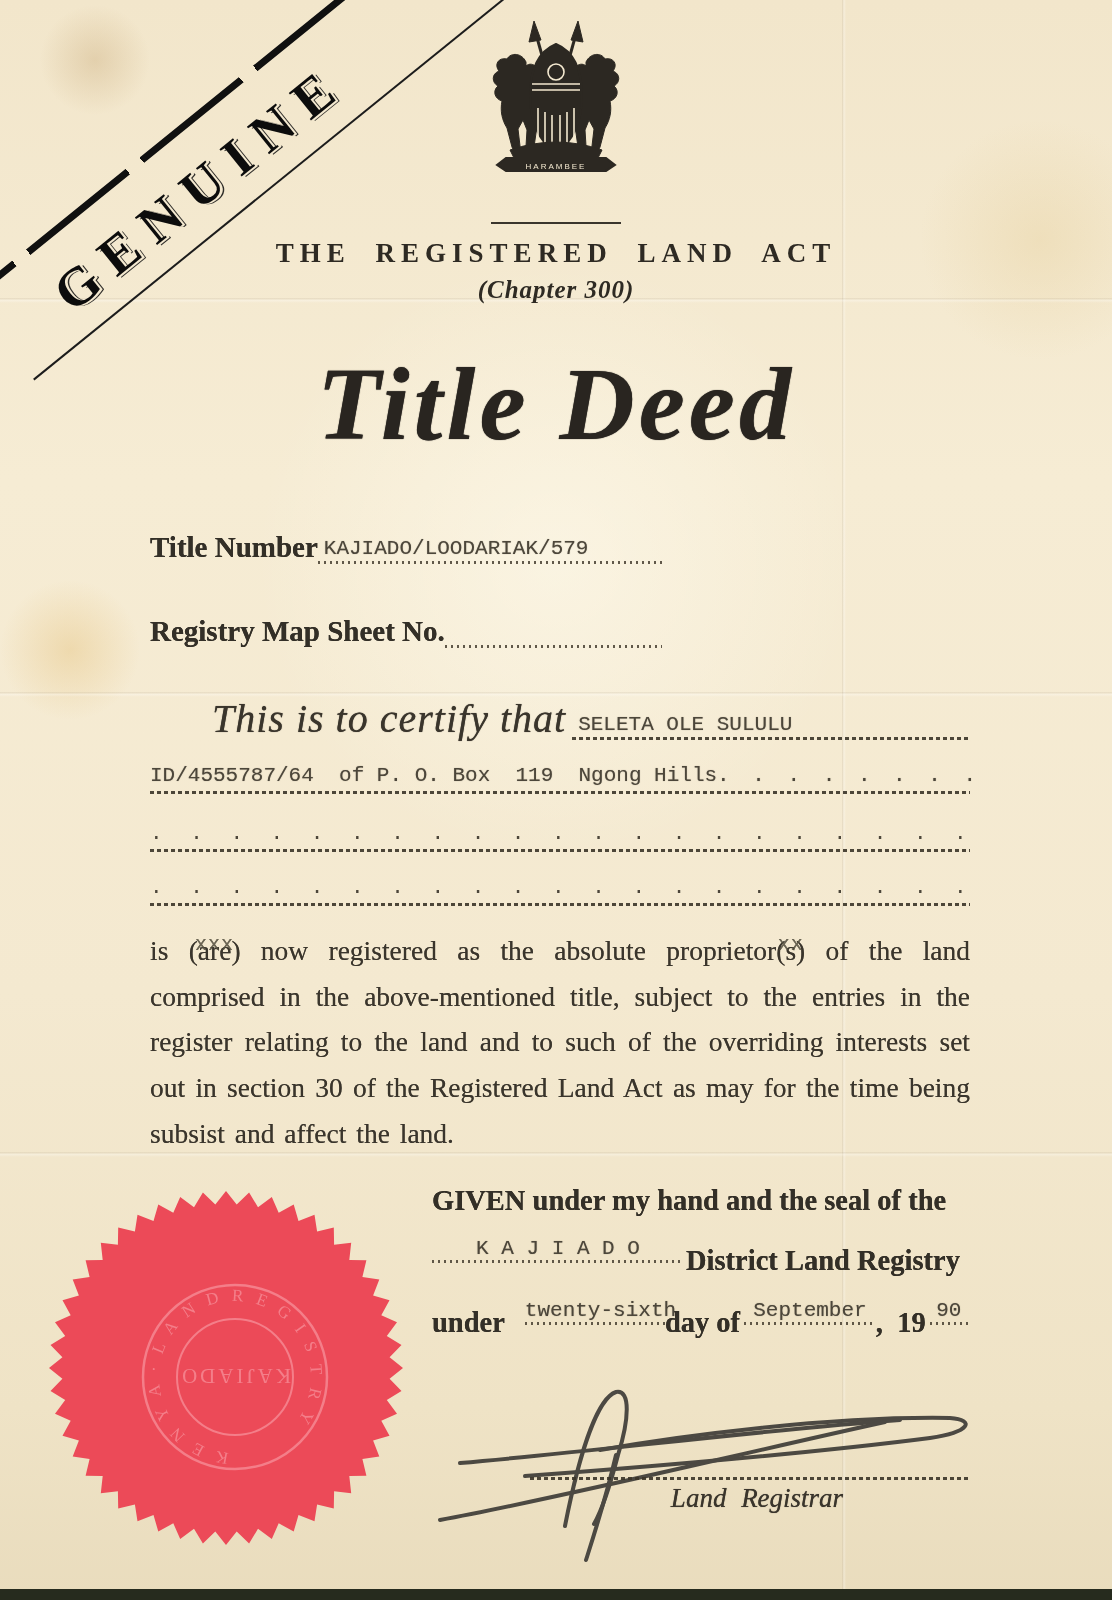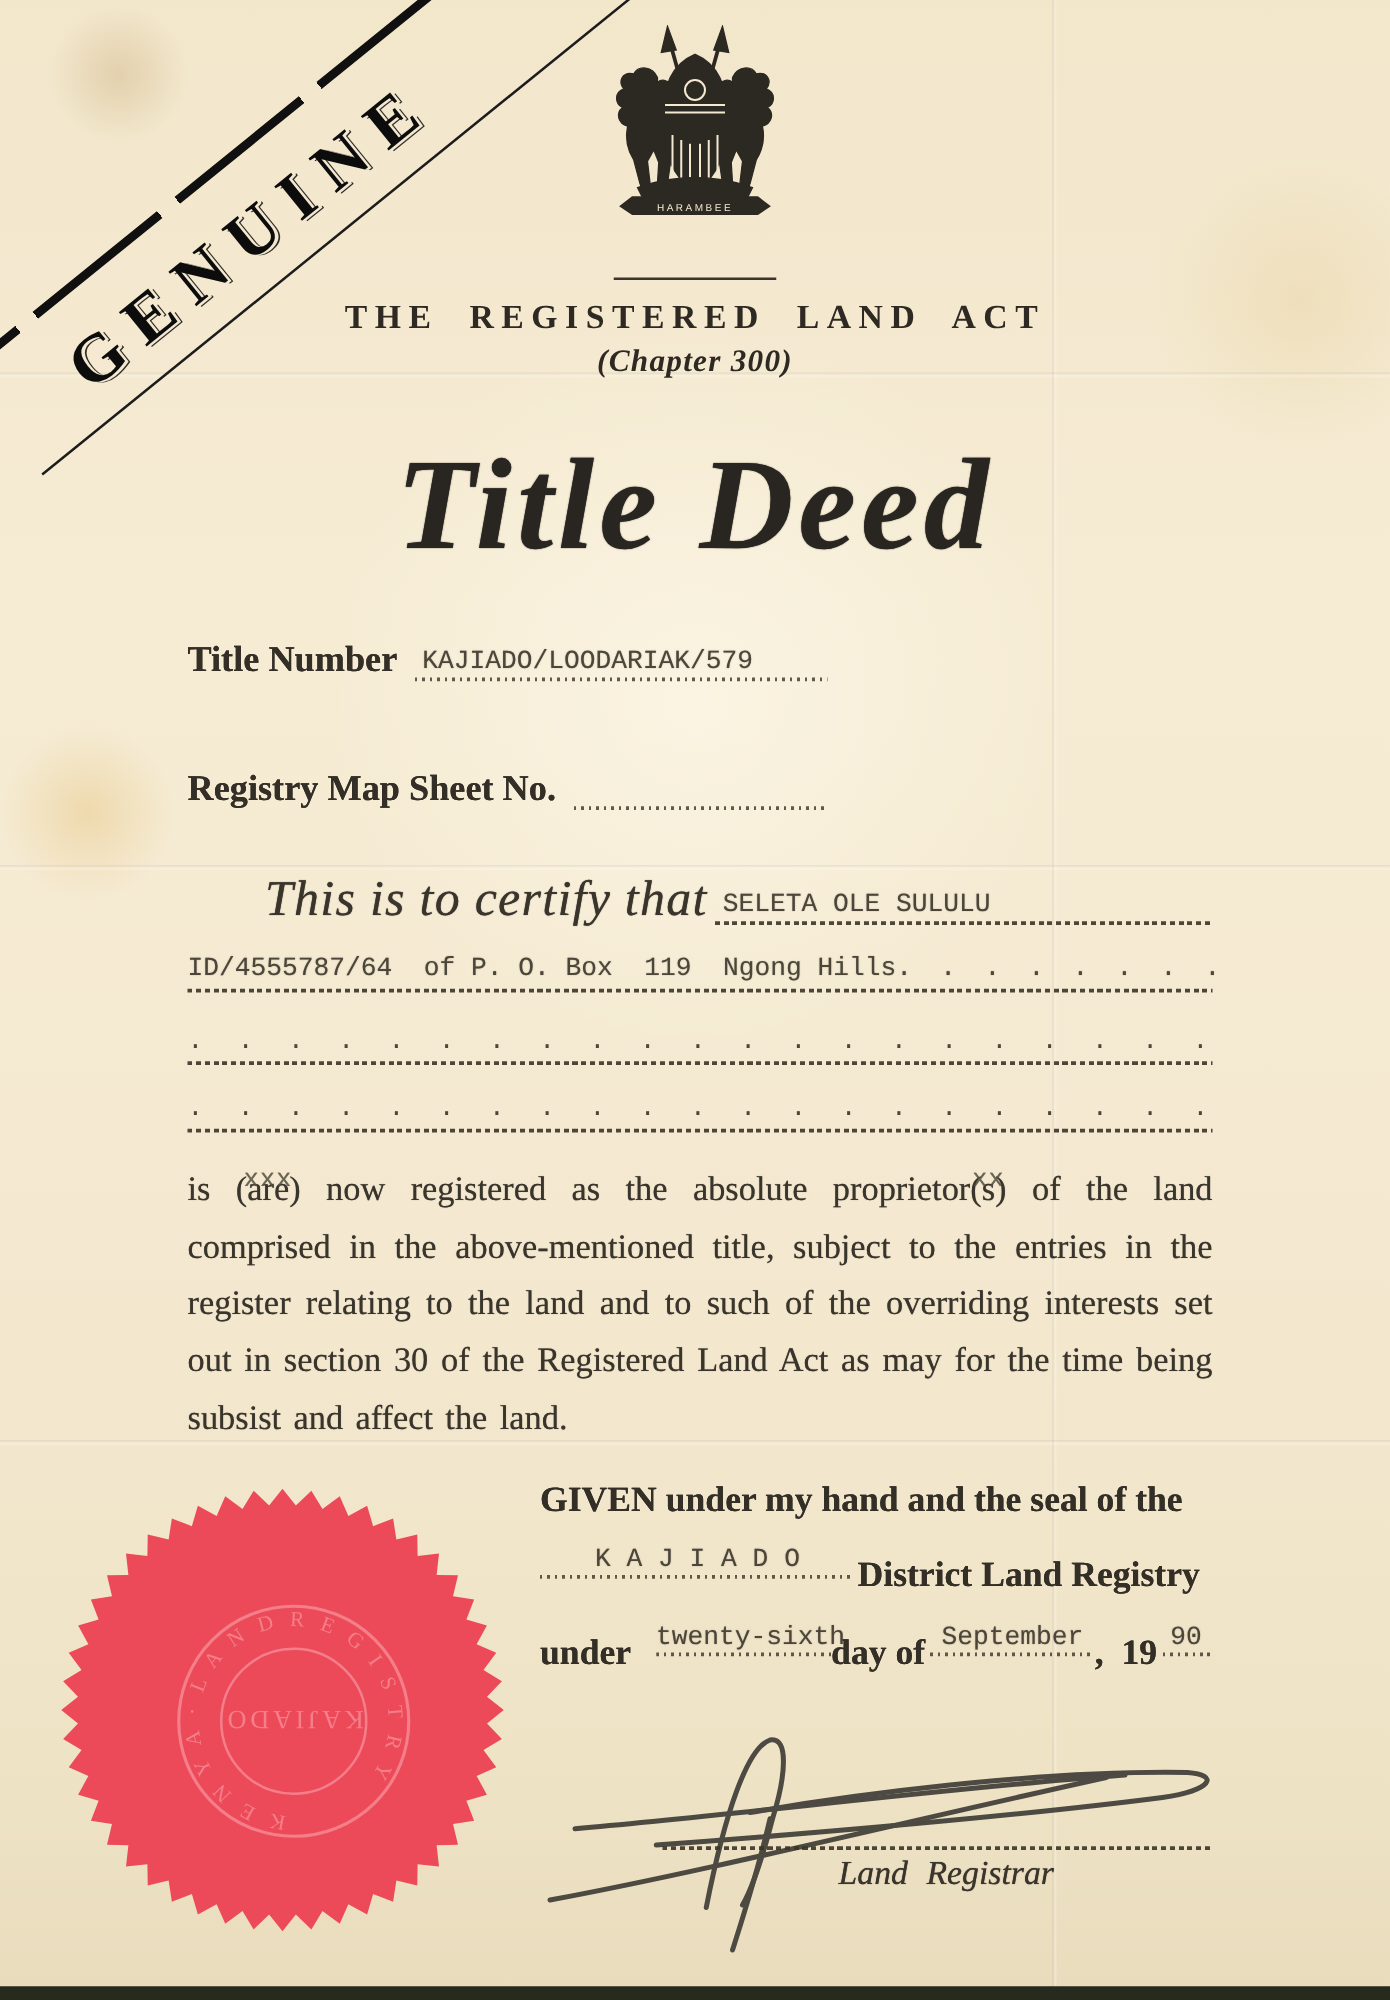--- a/index.html
+++ b/index.html
@@ -44,21 +44,21 @@
 
   
   .rule-print{height:3px;background:repeating-linear-gradient(90deg,rgba(70,62,48,.85) 0 2px,transparent 2px 6px);}
   .rule-typed{height:3px;background:repeating-linear-gradient(90deg,rgba(58,52,40,.9) 0 4px,transparent 4px 7px);}
   .typed{font-family:"Liberation Mono","DejaVu Sans Mono",monospace;font-size:21px;
     color:#4c463a;white-space:pre;text-shadow:0 0 1px rgba(76,70,58,.5);}
 
   .frow{position:absolute;display:flex;align-items:flex-end;}
   .flabel{font-size:29px;font-weight:700;color:#332f27;white-space:nowrap;line-height:1.1;
     text-shadow:0 0 .5px #332f27;}
-  .fval{flex:1;margin-left:14px;position:relative;}
+  .fval{flex:1;position:relative;}
   .fval .typed{position:absolute;left:6px;bottom:4px;}
 
   .certify-lead{font-size:40px;font-style:italic;font-weight:400;color:#3a352c;white-space:nowrap;
     line-height:1.05;text-shadow:0 0 .8px #3a352c;letter-spacing:1px;}
   .dots-row{position:absolute;display:block;}
   .dots-text{font-family:"Liberation Mono","DejaVu Sans Mono",monospace;font-size:21px;color:#4c463a;
     white-space:nowrap;overflow:hidden;display:block;word-spacing:15px;margin-bottom:4px;}
 
   .addr-line{display:flex;justify-content:space-between;align-items:flex-end;margin-bottom:4px;}
 
@@ -132,21 +132,21 @@
     </g>
     <text x="80" y="149" text-anchor="middle" font-size="8" letter-spacing="2" fill="#f4e9d0" font-family="Liberation Sans, sans-serif">HARAMBEE</text>
   </svg>
 
   <div class="hdiv"></div>
   <div class="act">THE REGISTERED LAND ACT</div>
   <div class="chapter">(Chapter  300)</div>
 
   <div class="doc-title">Title Deed</div>
 
-  <div class="frow" style="left:150px;top:501px;width:512px;height:44px;">
+  <div class="frow" style="left:150px;top:520px;width:512px;height:44px;">
     <span class="flabel">Title Number</span>
     <span class="fval">
       <span class="typed">KAJIADO/LOODARIAK/579</span>
       <span class="rule-print" style="display:block"></span>
     </span>
   </div>
   <div class="frow" style="left:212px;top:684px;width:756px;height:56px;">
     <span class="certify-lead">This is to certify that</span>
     <span class="fval" style="margin-left:6px">
       <span class="typed">SELETA OLE SULULU</span>

